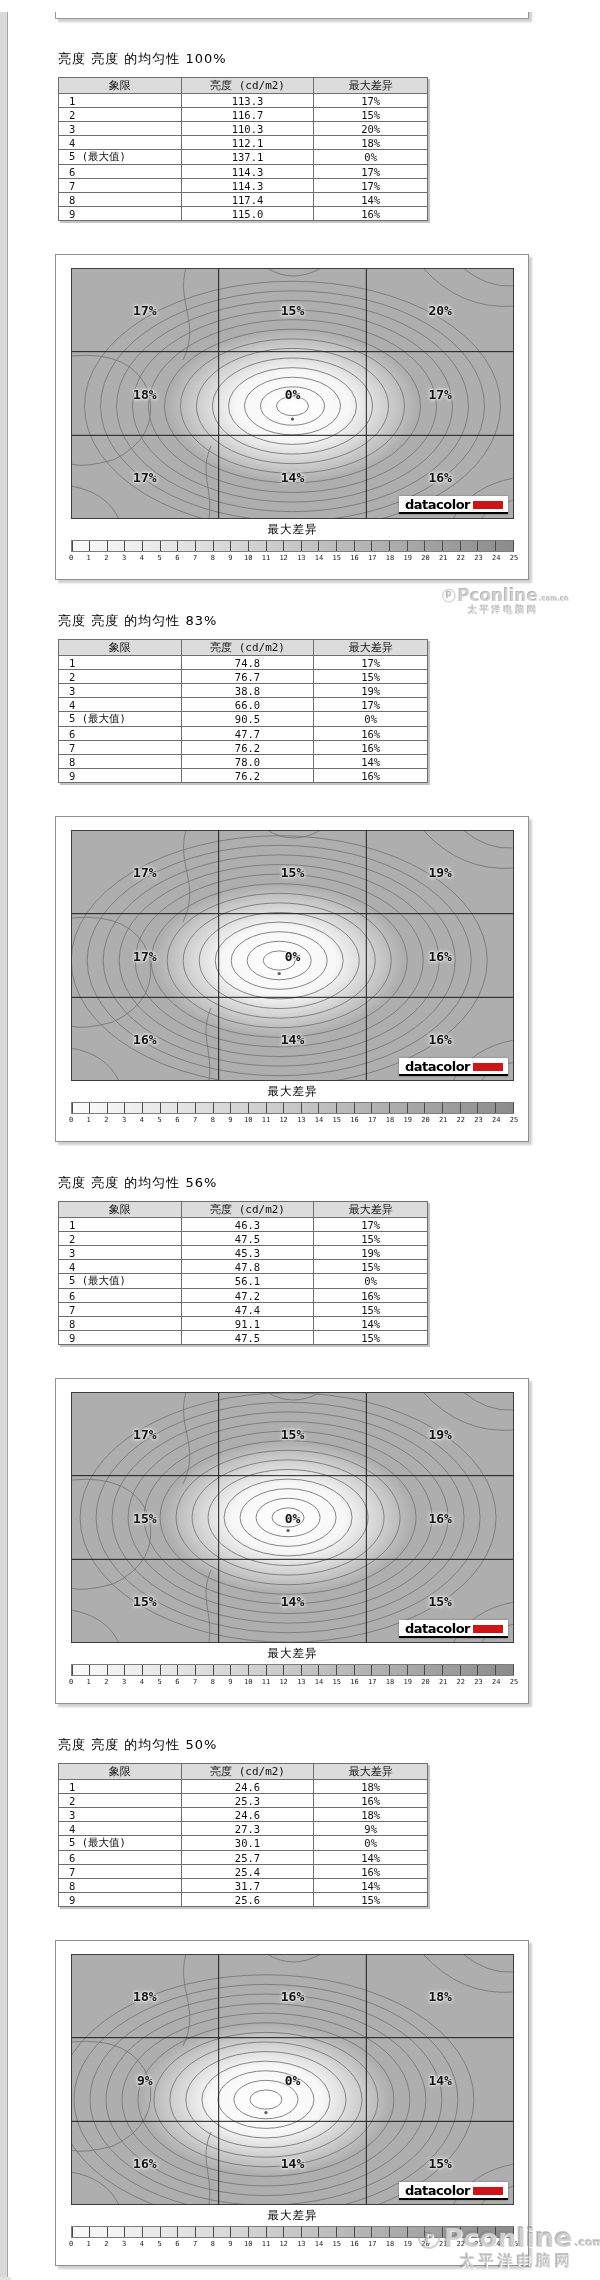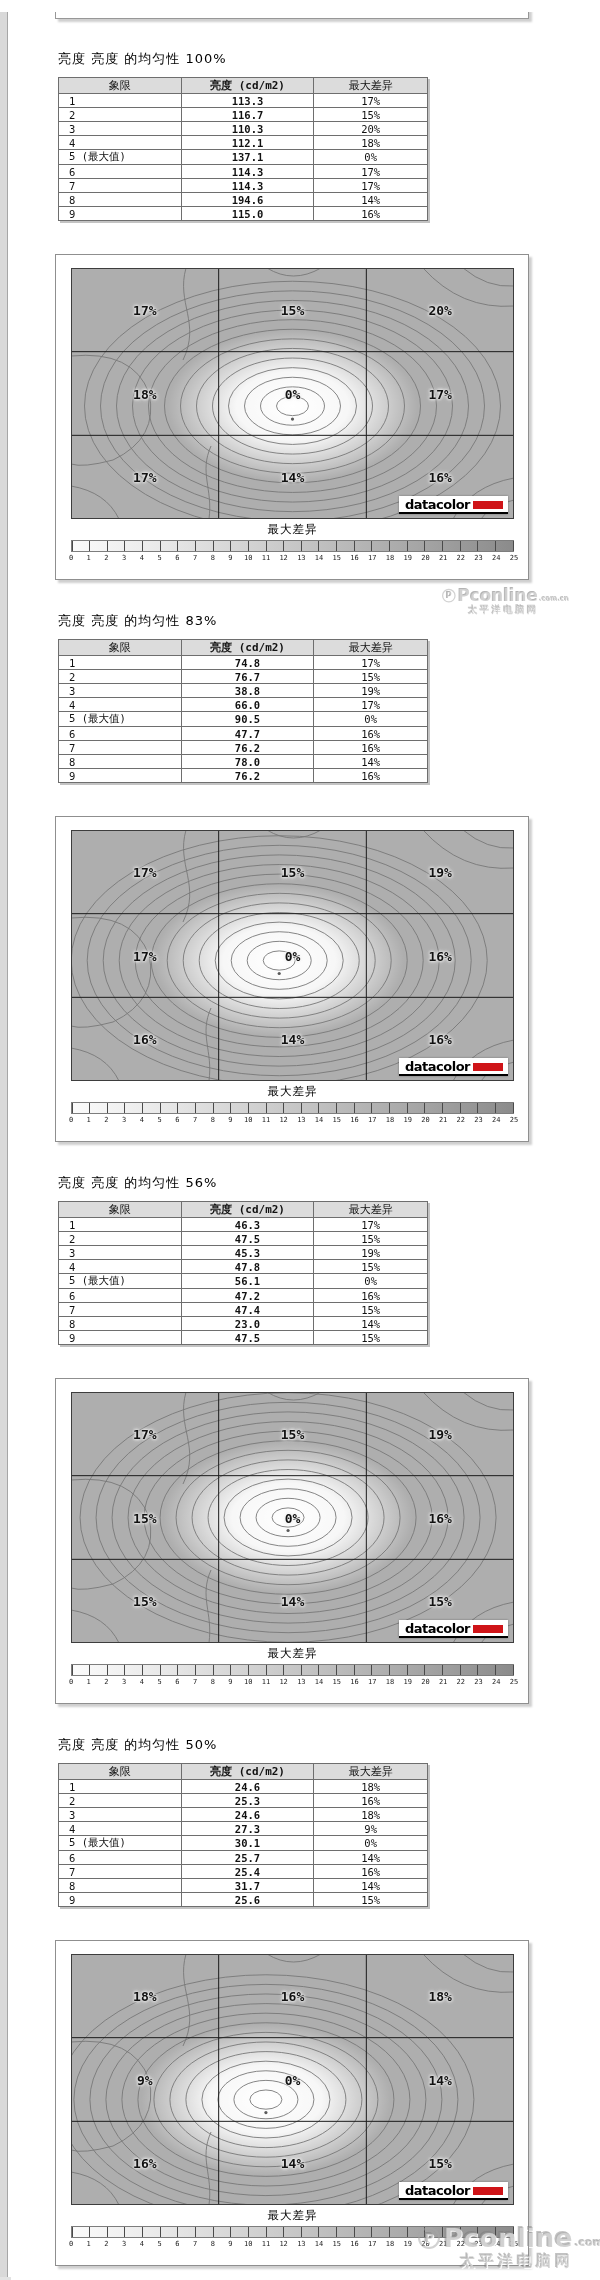--- a/index.html
+++ b/index.html
@@ -35,21 +35,21 @@
     background:#fff; box-shadow:2px 2px 0 #c3c3c3;
     font-family:"DejaVu Sans Mono",monospace; font-size:10.5px; color:#111;
   }
   table.unif th, table.unif td {
     border:1px solid #6e6e6e; height:14px; padding:0 3px;
     font-weight:normal; text-align:center; white-space:nowrap;
   }
   table.unif thead th { background:#dcdcdc; height:15px; font-size:11px; }
   table.unif td.col-quadrant { text-align:left; padding-left:10px; }
   table.unif th.w1, table.unif td.w1 { width:123px; }
-  table.unif th.w2, table.unif td.w2 { width:133px;font-weight:bold; }
+  table.unif th.w2, table.unif td.w2 { width:133px; }
   table.unif th.w3, table.unif td.w3 { width:114px; }
   
   .plot-box {
     position:absolute; left:55px; width:474px; height:326px; background:#fff;
     border:1px solid #8f8f8f; box-shadow:3px 3px 2px #cfcfcf;
   }
   .contour-wrap { position:absolute; left:15px; top:13px; width:443px; height:251px; }
   .contour-wrap svg { display:block; }
   .zone-label {
     position:absolute; transform:translate(-50%,-50%);
@@ -155,21 +155,21 @@
               <td class="w2">114.3</td>
               <td class="w3">17%</td>
             </tr>
             <tr>
               <td class="col-quadrant w1">7</td>
               <td class="w2">114.3</td>
               <td class="w3">17%</td>
             </tr>
             <tr>
               <td class="col-quadrant w1">8</td>
-              <td class="w2">194.6</td>
+              <td class="w2">117.4</td>
               <td class="w3">14%</td>
             </tr>
             <tr>
               <td class="col-quadrant w1">9</td>
               <td class="w2">115.0</td>
               <td class="w3">16%</td>
             </tr>
           </tbody>
     </table>
     <div class="plot-box" style="top: 242px;">
@@ -509,21 +509,21 @@
               <td class="w2">47.2</td>
               <td class="w3">16%</td>
             </tr>
             <tr>
               <td class="col-quadrant w1">7</td>
               <td class="w2">47.4</td>
               <td class="w3">15%</td>
             </tr>
             <tr>
               <td class="col-quadrant w1">8</td>
-              <td class="w2">23.0</td>
+              <td class="w2">91.1</td>
               <td class="w3">14%</td>
             </tr>
             <tr>
               <td class="col-quadrant w1">9</td>
               <td class="w2">47.5</td>
               <td class="w3">15%</td>
             </tr>
           </tbody>
     </table>
     <div class="plot-box" style="top: 1366px;">

